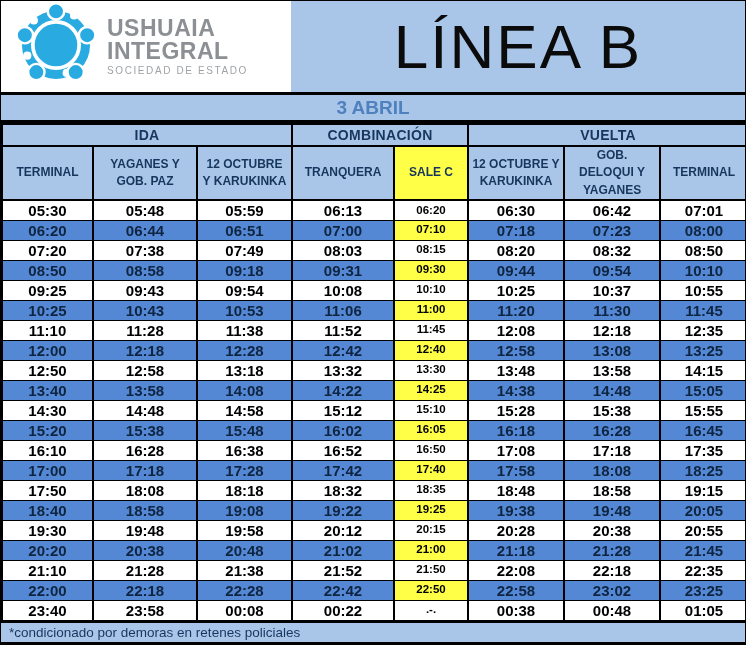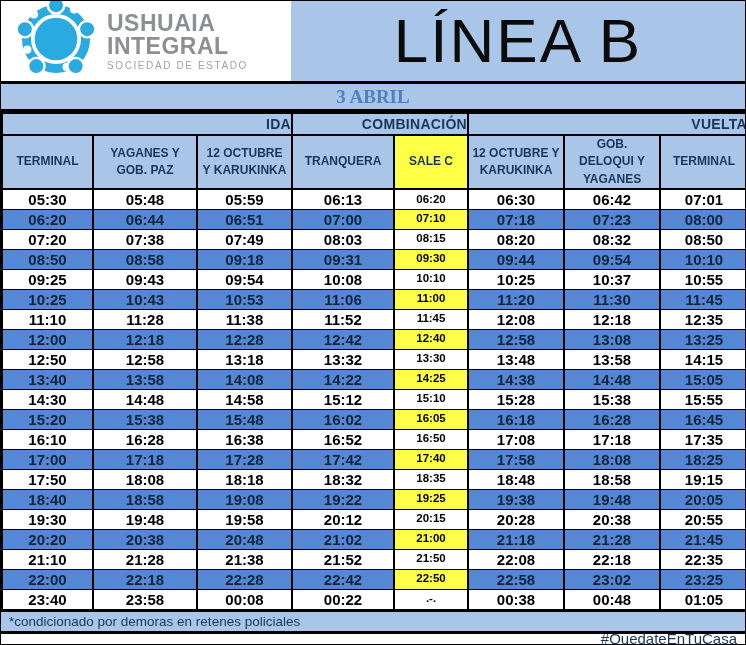--- a/index.html
+++ b/index.html
@@ -15,21 +15,21 @@
   html,body{width:746px;}
   body{
     font-family:"Liberation Sans", sans-serif;
     background:#fff;
     border:1px solid #000;
     width:746px;height:645px;
     overflow:hidden;
   }
   
   .top{
-    display:flex;height:83px;border-bottom:3px solid #000;background:#0f766e;
+    display:flex;height:94px;border-bottom:3px solid #000;background:#0f766e;
   }
   .logo-area{
     width:290px;display:flex;align-items:center;gap:10px;
     padding-left:14px;background:#fff;
   }
   .brand-text{display:flex;flex-direction:column;line-height:1;}
   .brand-line{font-size:23px;font-weight:bold;color:#8c8f93;letter-spacing:.5px;}
   .brand-sub{font-size:10px;color:#9fa3a6;letter-spacing:1.6px;margin-top:3px;}
   .title-area{
     flex:1;background:var(--light-blue);
@@ -39,28 +39,28 @@
     font-size:62px;color:#0b0b0b;font-weight:500;letter-spacing:2px;
     line-height:1;
   }
   
   .subtitle-bar{
     height:28px;background:var(--light-blue);
     border-bottom:3px solid #000;
     display:flex;align-items:center;justify-content:center;gap:7px;
     font-size:19px;font-weight:600;color:var(--navy);
   }
-  .subtitle-highlight{color:var(--accent);font-family:Liberation Serif, serif;}
+  .subtitle-highlight{color:var(--accent);}
   
   table{border-collapse:collapse;table-layout:fixed;width:746px;}
   th,td{border:1px solid #000;text-align:center;vertical-align:middle;}
   thead th{background:var(--light-blue);color:var(--navy);}
   tr.section-row th{
     height:22px;font-size:14px;font-weight:bold;
-    border-width:2px;letter-spacing:.3px;text-align:right;
+    border-width:2px;letter-spacing:.3px;
   }
   tr.cols-row th{
     height:53px;font-size:12px;font-weight:bold;
     border-width:2px;padding:0 3px;line-height:1.45;
   }
   tr.cols-row th.sale-c{background:var(--yellow);}
   tbody td{
     height:20px;font-size:15px;font-weight:bold;color:#000;
     border-left-width:2px;border-right-width:2px;line-height:1;
   }

